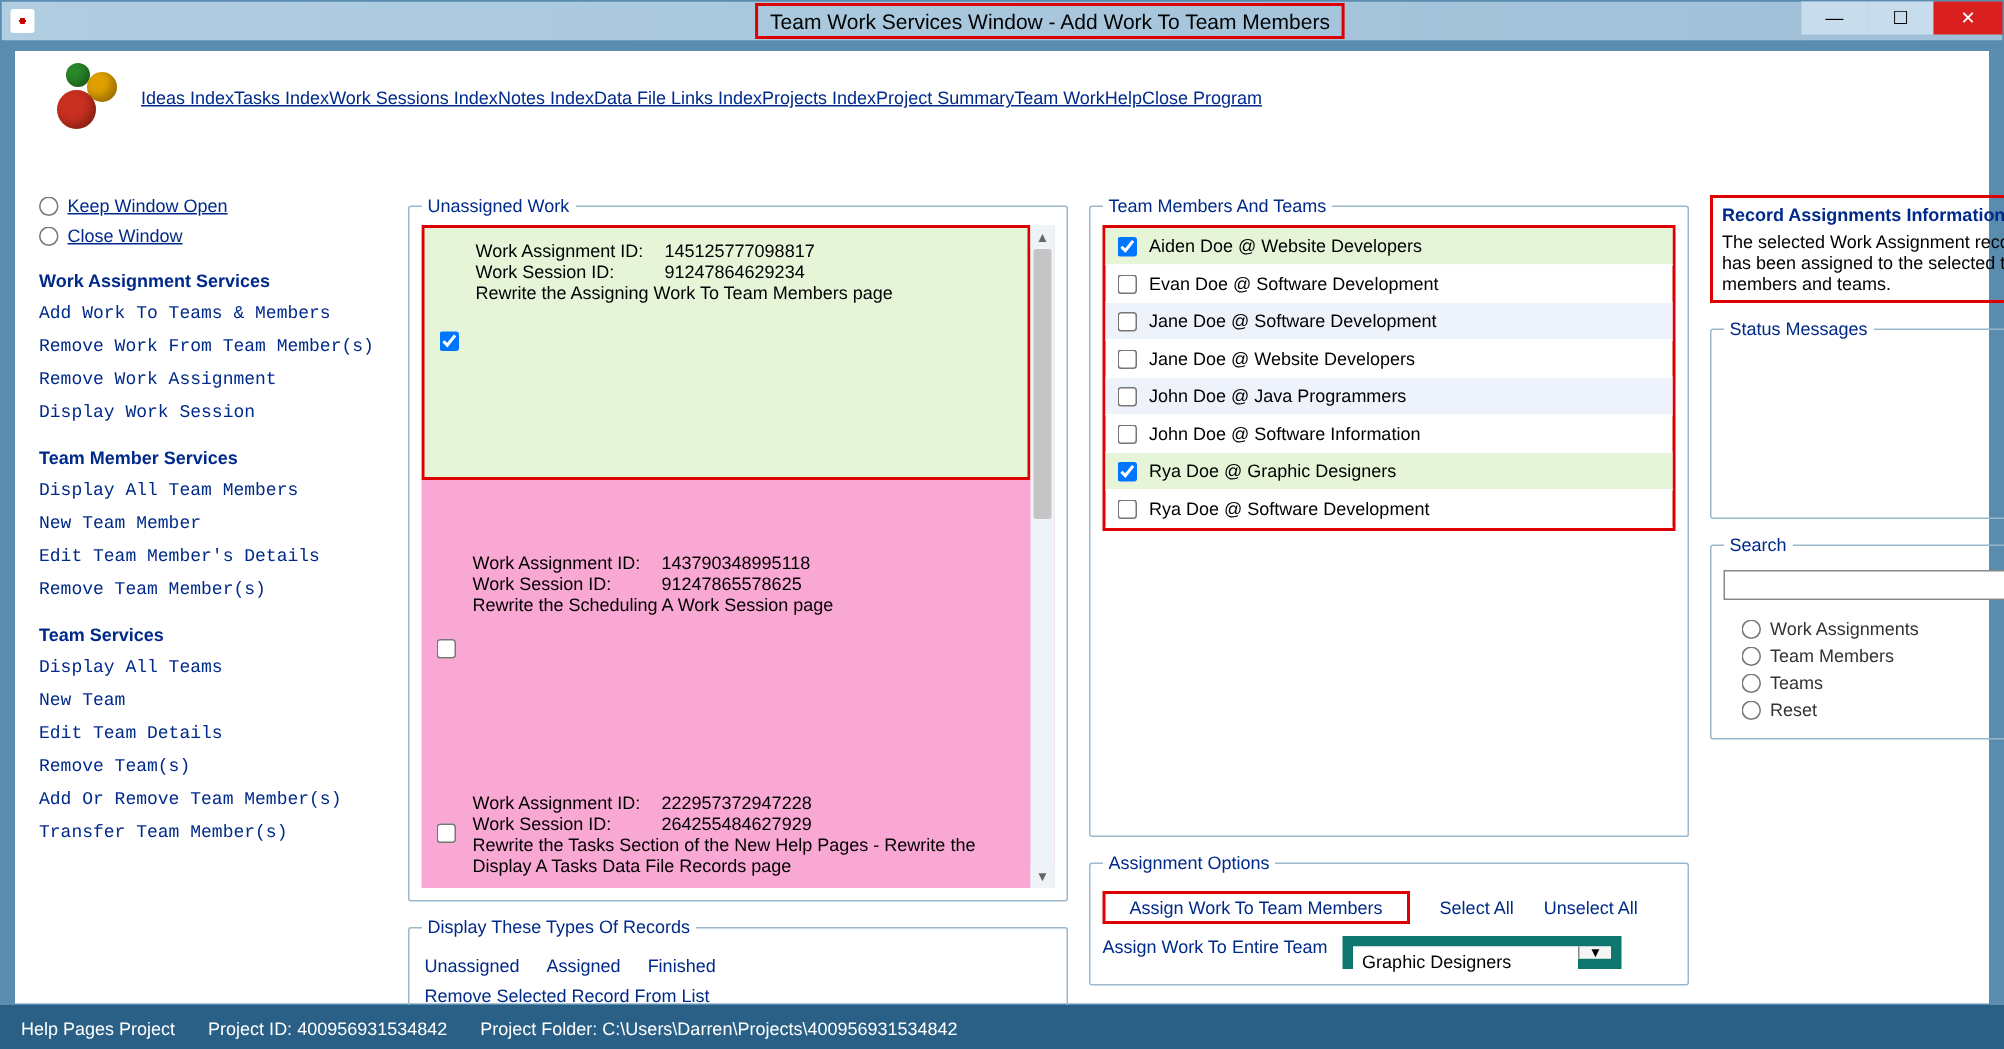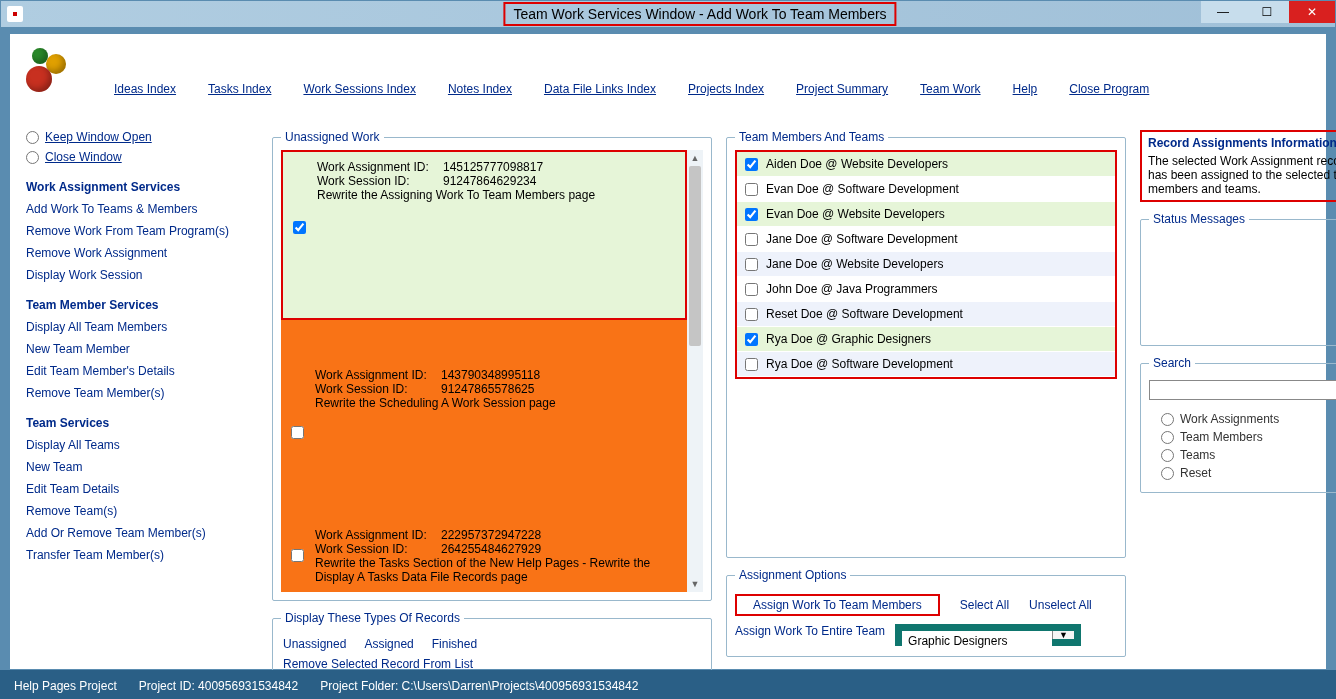--- a/index.html
+++ b/index.html
@@ -10,44 +10,44 @@
 .titlebar .java-icon { width:16px; height:16px; margin:0 6px; background:#fff; border-radius:2px; position:relative; }
 .titlebar .java-icon::after { content:""; position:absolute; left:3px; top:3px; width:10px; height:10px; background:radial-gradient(circle,#cc0000 30%,#fff 31%); }
 .titlebar .title-wrap { position:absolute; left:50%; transform:translateX(-50%); border:2px solid #d00; padding:2px 8px;margin-left:32px; }
 .titlebar .title { color:#000; font-size:14px; }
 .win-ctl { position:absolute; right:0; top:0; display:flex; height:22px; }
 .win-btn { width:44px; display:flex; align-items:center; justify-content:center; color:#000; background:#c7ddec; }
 .win-btn.close { background:#d9201f; color:#fff; width:46px; }
 
 .app { position:absolute; left:10px; top:34px; width:1316px; height:635px; background:#fff; }
 
-.menubar { height:62px; display:flex; align-items:flex-end; padding:0 12px; gap:32px; }
+.menubar { height:62px; display:flex; align-items:center; padding:0 24px; }
 .logo { width:50px; height:50px; position:relative; margin-right:10px; flex-shrink:0; }
 .logo .ball { position:absolute; border-radius:50%; box-shadow:inset -3px -3px 6px rgba(0,0,0,.3); }
 .logo .b1 { width:16px; height:16px; background:#2a8a2a; left:10px; top:2px; }
 .logo .b2 { width:20px; height:20px; background:#e0a000; left:24px; top:8px; }
 .logo .b3 { width:26px; height:26px; background:#c83020; left:4px; top:20px; }
 .menu-item { color:#002a8a; text-decoration:underline; cursor:pointer; white-space:nowrap; }
 
 .cols { position:absolute; left:12px; top:96px; right:12px; bottom:12px; display:flex; gap:14px; }
 
 .sidebar { width:236px; flex-shrink:0; }
 .radio-row { display:flex; align-items:center; gap:6px; margin:0 0 6px 4px; color:#002a8a; cursor:pointer; }
 .radio-row input { margin:0; }
 .radio-row span { text-decoration:underline; }
 .side-head { color:#002a8a; font-weight:bold; margin:16px 0 6px 4px; }
-.side-link { color:#002a8a; margin:8px 0 8px 4px; cursor:pointer; }
+.side-link { color:#002a8a; margin:8px 0 8px 4px; cursor:pointer;font-family:Liberation Mono, monospace; }
 
 fieldset { border:1px solid #99b8cc; border-radius:2px; margin:0; padding:6px 8px 8px 8px; position:relative; }
 legend { color:#002a8a; padding:0 4px; font-size:12px; }
 .col2 { width:440px; flex-shrink:0; display:flex; flex-direction:column; gap:10px; }
 .col3 { width:400px; flex-shrink:0; display:flex; flex-direction:column; gap:10px; }
 .col4 { width:230px; flex-shrink:0; display:flex; flex-direction:column; gap:10px; }
 
-.listbox { position:relative; height:442px; background:#f97316; }
+.listbox { position:relative; height:442px; background:#f9a8d4; }
 .listbox .scroll-area { position:absolute; inset:0; right:16px; overflow:hidden; }
 .assign-item { padding:8px 6px 22px 6px; display:flex; gap:8px; }
 .assign-item.sel { background:#e6f5d8; margin-bottom:40px; }
 .assign-item.sel-border { border:2px solid #d00; }
 .assign-item input { margin-top:2px; flex-shrink:0; }
 .assign-body { font-size:12px; }
 .assign-body .row { display:flex; gap:6px; }
 .assign-body .lbl { width:120px; }
 .scrollbar { position:absolute; right:0; top:0; width:16px; bottom:0; background:#eef3f7; }
 .sb-btn { height:16px; background:#eef3f7; display:flex; align-items:center; justify-content:center; color:#666; font-size:9px; }
@@ -122,21 +122,21 @@
           <input type="radio" name="winopt" style="">
           <span>Keep Window Open</span>
         </label>
       <label class="radio-row">
           <input type="radio" name="winopt" style="">
           <span>Close Window</span>
         </label>
 
       <div class="side-head">Work Assignment Services</div>
       <div class="side-link">Add Work To Teams &amp; Members</div>
-      <div class="side-link">Remove Work From Team Program(s)</div>
+      <div class="side-link">Remove Work From Team Member(s)</div>
       <div class="side-link">Remove Work Assignment</div>
       <div class="side-link">Display Work Session</div>
 
       <div class="side-head">Team Member Services</div>
       <div class="side-link">Display All Team Members</div>
       <div class="side-link">New Team Member</div>
       <div class="side-link">Edit Team Member's Details</div>
       <div class="side-link">Remove Team Member(s)</div>
 
       <div class="side-head">Team Services</div>
@@ -222,39 +222,35 @@
         <legend>Team Members And Teams</legend>
         <div class="members-list" id="members-list">
             <div class="member-row checked">
               <input type="checkbox" checked="" style="">
               <span>Aiden Doe @ Website Developers</span>
             </div>
             <div class="member-row">
               <input type="checkbox" style="">
               <span>Evan Doe @ Software Development</span>
             </div>
-            <div class="member-row checked">
-              <input type="checkbox" checked="" style="">
-              <span>Evan Doe @ Website Developers</span>
-            </div>
             <div class="member-row">
               <input type="checkbox" style="">
               <span>Jane Doe @ Software Development</span>
             </div>
             <div class="member-row">
               <input type="checkbox" style="">
               <span>Jane Doe @ Website Developers</span>
             </div>
             <div class="member-row">
               <input type="checkbox" style="">
               <span>John Doe @ Java Programmers</span>
             </div>
             <div class="member-row">
               <input type="checkbox" style="">
-              <span>Reset Doe @ Software Development</span>
+              <span>John Doe @ Software Information</span>
             </div>
             <div class="member-row checked">
               <input type="checkbox" checked="" style="">
               <span>Rya Doe @ Graphic Designers</span>
             </div>
             <div class="member-row">
               <input type="checkbox" style="">
               <span>Rya Doe @ Software Development</span>
             </div>
           </div>

